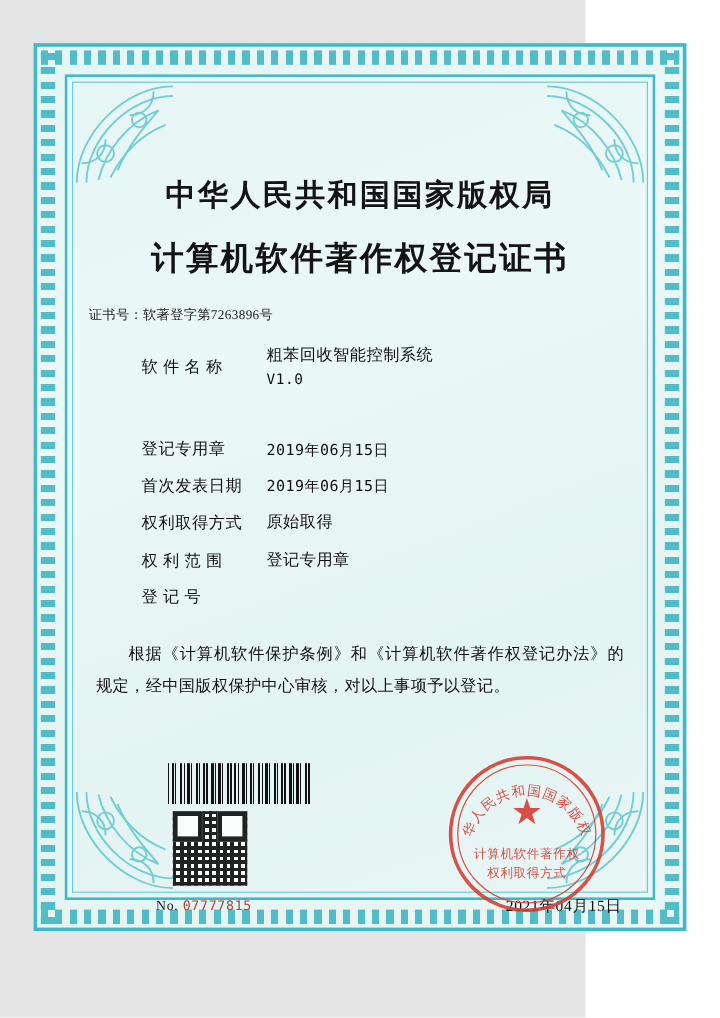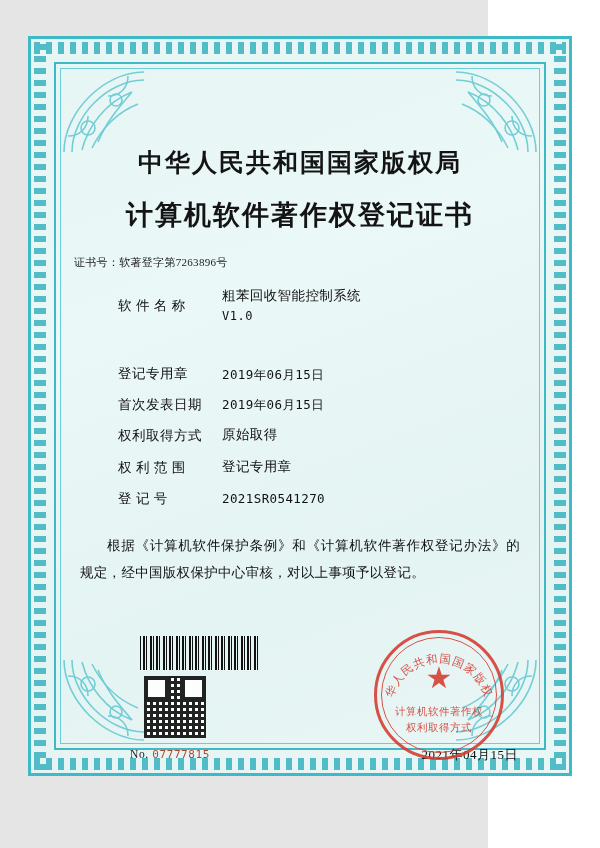--- a/index.html
+++ b/index.html
@@ -393,21 +393,20 @@
           <div class="field-value">原始取得</div>
         </div>
 
         <div class="field-row">
           <div class="field-label">权 利 范 围</div>
           <div class="field-value">登记专用章</div>
         </div>
 
         <div class="field-row">
           <div class="field-label">登 记 号</div>
-          <div class="field-value mono">2021SR0541270</div>
         </div>
 
       </div>
 
       <div class="paragraph">根据《计算机软件保护条例》和《计算机软件著作权登记办法》的规定，经中国版权保护中心审核，对以上事项予以登记。</div>
 
     </div>
 
     <div class="bottom">
 

